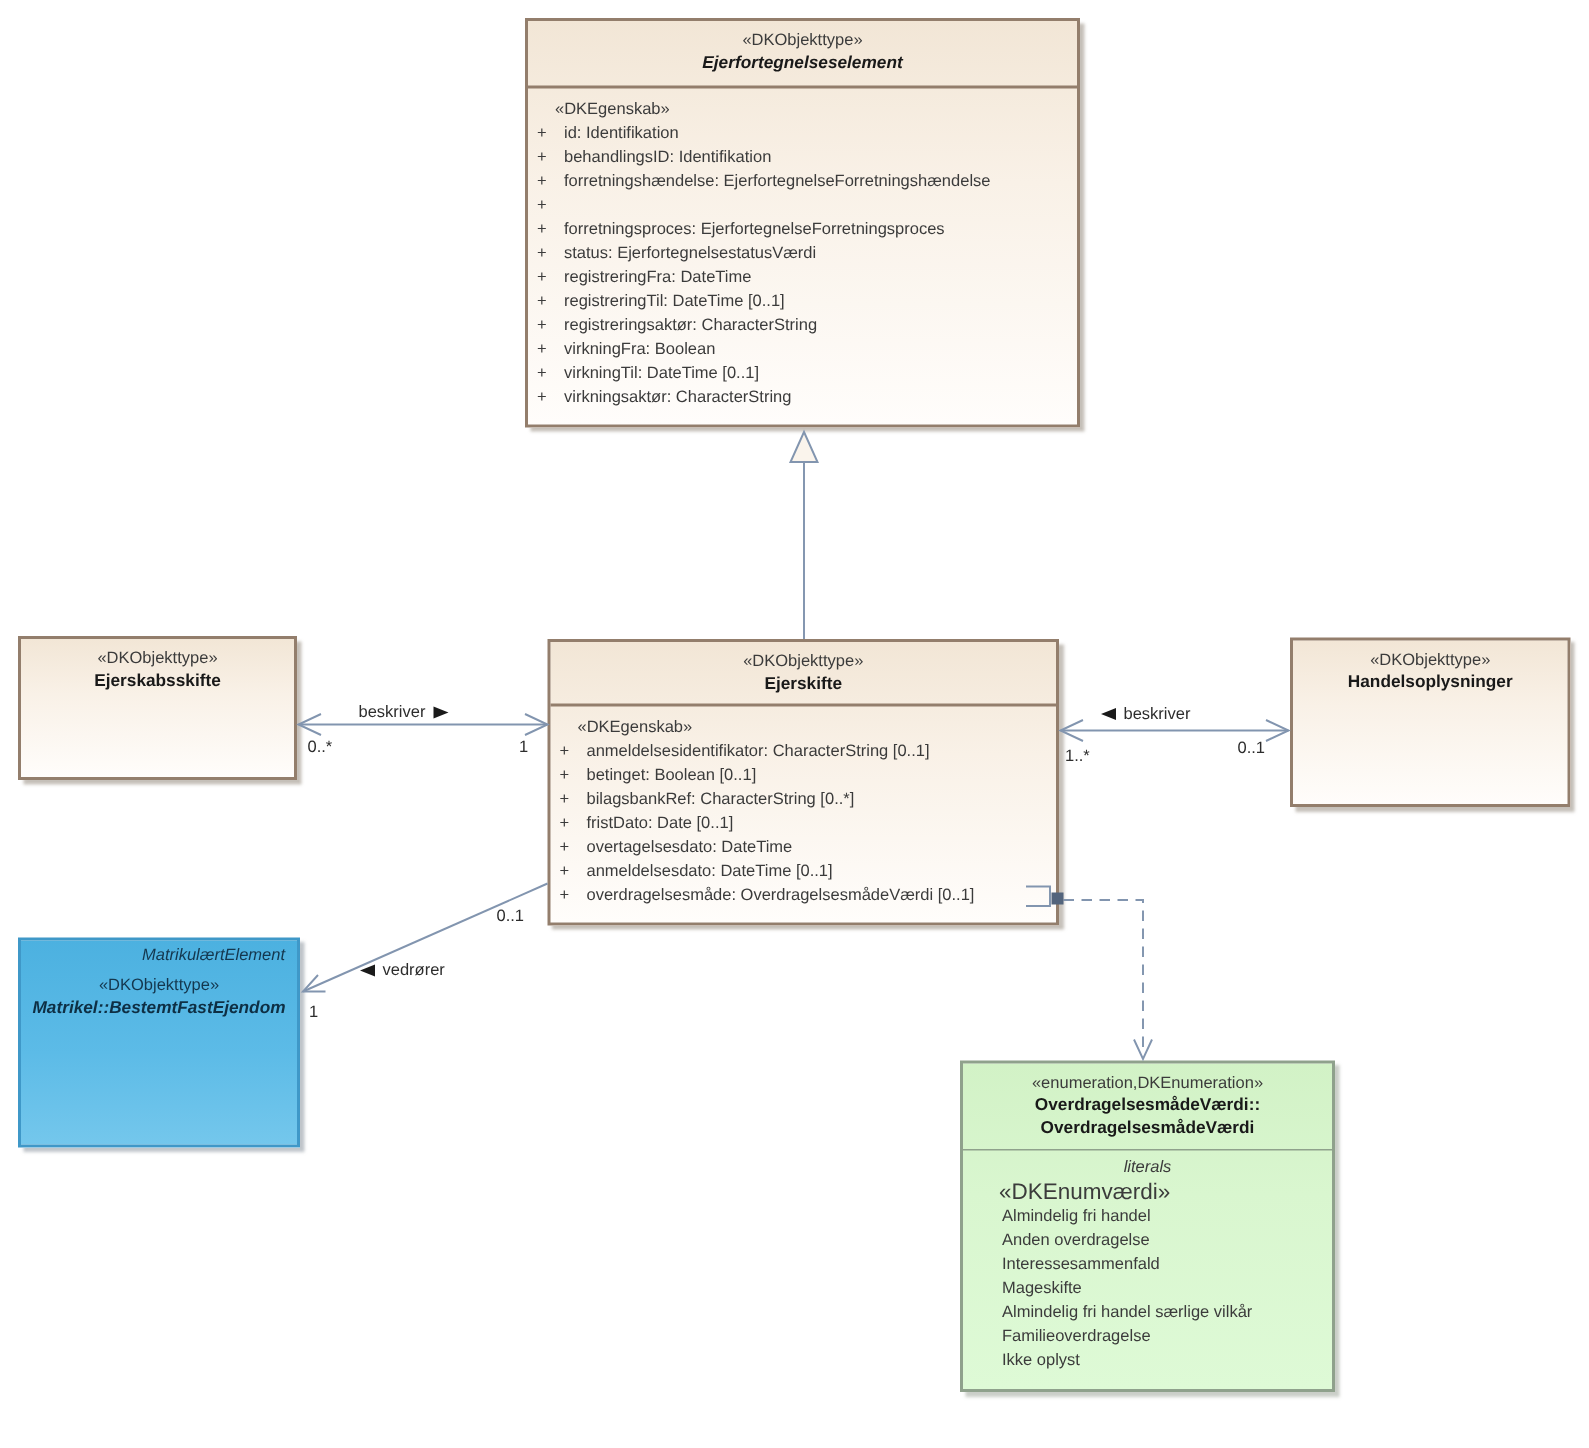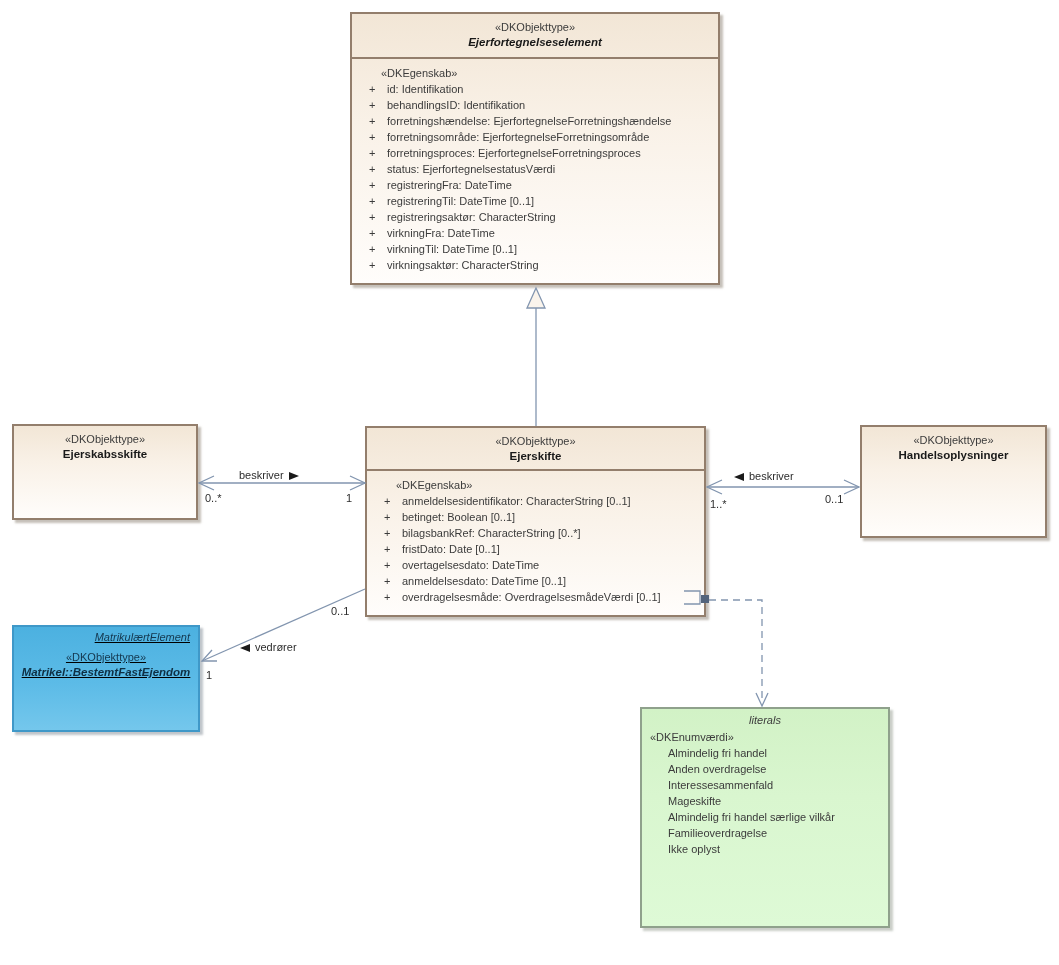--- a/index.html
+++ b/index.html
@@ -12,21 +12,21 @@
     position:absolute; box-sizing:border-box;
     border:2px solid #937e6c;
     background:linear-gradient(to bottom,#f2e6d6 0%,#f9f1e7 40%,#fffdfb 100%);
     box-shadow:3px 3px 2px rgba(150,140,128,0.55);
   }
   .box-header { text-align:center; padding-top:6px; box-sizing:border-box; }
   .hdr-divider { border-bottom:2px solid #937e6c; }
   .stereo { font-size:11px; color:#3b3b3b; line-height:15px; }
   .box-title { font-size:11.5px; font-weight:bold; color:#191919; line-height:15px; }
   .abstract .box-title { font-style:italic; }
-  .box-body { padding:6px 4px 0 17px; }
+  .box-body { padding:6px 4px 0 6px; }
   .attr-stereo { font-size:11px; color:#3b3b3b; padding-left:12px; line-height:16px; }
   .attr-row { display:flex; line-height:16px; }
   .vis { width:13px; flex:0 0 13px; font-size:11px; color:#3b3b3b; text-align:left; }
   .atxt { font-size:11px; color:#3b3b3b; white-space:nowrap; padding-left:5px; }
 
   
   #box-bestemtfastejendom {
     border:2px solid #3f98c8;
     background:linear-gradient(to bottom,#4cb1e0 0%,#5cbbe7 55%,#74c7ec 100%);
     box-shadow:3px 3px 2px rgba(140,150,158,0.55);
@@ -39,21 +39,21 @@
   #box-bestemtfastejendom .box-title { color:#0e2f44; font-style:italic;text-align:center; }
 
   
   #box-enum {
     border:2px solid #8fa18c;
     background:linear-gradient(to bottom,#d2f2c6 0%,#d9f6cf 40%,#defad6 100%);
     box-shadow:3px 3px 2px rgba(150,158,146,0.5);
   }
   #box-enum .hdr-divider { border-bottom:1px solid #8fa18c; }
   .literals-label { text-align:center; font-style:italic; font-size:11px; color:#3b3b3b; padding:5px 0 3px; }
-  .enum-stereo { font-size:11px; color:#3b3b3b; padding-left:8px; line-height:16px; }
+  .enum-stereo { font-size:15px; color:#3b3b3b; padding-left:24px; line-height:16px; }
   .enum-row { font-size:11px; color:#3b3b3b; padding-left:26px; line-height:16px; white-space:nowrap; }
 
   
   .lbl { position:absolute; font-size:11px; color:#2d2d2d; white-space:nowrap; }
   .mult { position:absolute; font-size:11px; color:#2d2d2d; white-space:nowrap; }
   .tri-r { display:inline-block; width:0; height:0; border-left:10px solid #1a1a1a;
            border-top:4px solid transparent; border-bottom:4px solid transparent;
            margin-left:5px; vertical-align:middle; }
   .tri-l { display:inline-block; width:0; height:0; border-right:10px solid #1a1a1a;
            border-top:4px solid transparent; border-bottom:4px solid transparent;
@@ -85,21 +85,20 @@
             <span class="atxt">behandlingsID: Identifikation</span>
           </div>
 
           <div class="attr-row">
             <span class="vis">+</span>
             <span class="atxt">forretningshændelse: EjerfortegnelseForretningshændelse</span>
           </div>
 
           <div class="attr-row">
             <span class="vis">+</span>
-            <span class="atxt">forretningsområde: EjerfortegnelseForretningsområde</span>
           </div>
 
           <div class="attr-row">
             <span class="vis">+</span>
             <span class="atxt">forretningsproces: EjerfortegnelseForretningsproces</span>
           </div>
 
           <div class="attr-row">
             <span class="vis">+</span>
             <span class="atxt">status: EjerfortegnelsestatusVærdi</span>
@@ -115,21 +114,21 @@
             <span class="atxt">registreringTil: DateTime [0..1]</span>
           </div>
 
           <div class="attr-row">
             <span class="vis">+</span>
             <span class="atxt">registreringsaktør: CharacterString</span>
           </div>
 
           <div class="attr-row">
             <span class="vis">+</span>
-            <span class="atxt">virkningFra: DateTime</span>
+            <span class="atxt">virkningFra: Boolean</span>
           </div>
 
           <div class="attr-row">
             <span class="vis">+</span>
             <span class="atxt">virkningTil: DateTime [0..1]</span>
           </div>
 
           <div class="attr-row">
             <span class="vis">+</span>
             <span class="atxt">virkningsaktør: CharacterString</span>
@@ -192,29 +191,34 @@
     </div>
   </div>
 
   <div class="uml-box" id="box-handelsoplysninger" style="left:860px; top:425px; width:187px; height:113px;">
     <div class="box-header">
       <div class="stereo">«DKObjekttype»</div>
       <div class="box-title">Handelsoplysninger</div>
     </div>
   </div>
 
-  <div class="uml-box" id="box-bestemtfastejendom" style="left:12px; top:625px; width:188px; height:107px;text-decoration:underline;">
+  <div class="uml-box" id="box-bestemtfastejendom" style="left:12px; top:625px; width:188px; height:140px;">
     <div class="parent-label">MatrikulærtElement</div>
     <div class="box-header" style="padding-top:0;">
       <div class="stereo">«DKObjekttype»</div>
       <div class="box-title">Matrikel::BestemtFastEjendom</div>
     </div>
   </div>
 
   <div class="uml-box" id="box-enum" style="left:640px; top:707px; width:250px; height:221px;">
+    <div class="box-header hdr-divider" style="height:58px;">
+      <div class="stereo">«enumeration,DKEnumeration»</div>
+      <div class="box-title">OverdragelsesmådeVærdi::</div>
+      <div class="box-title">OverdragelsesmådeVærdi</div>
+    </div>
     <div>
       <div class="literals-label">literals</div>
       <div class="enum-stereo">«DKEnumværdi»</div>
       <div>
 
           <div class="enum-row">Almindelig fri handel</div>
 
           <div class="enum-row">Anden overdragelse</div>
 
           <div class="enum-row">Interessesammenfald</div>

